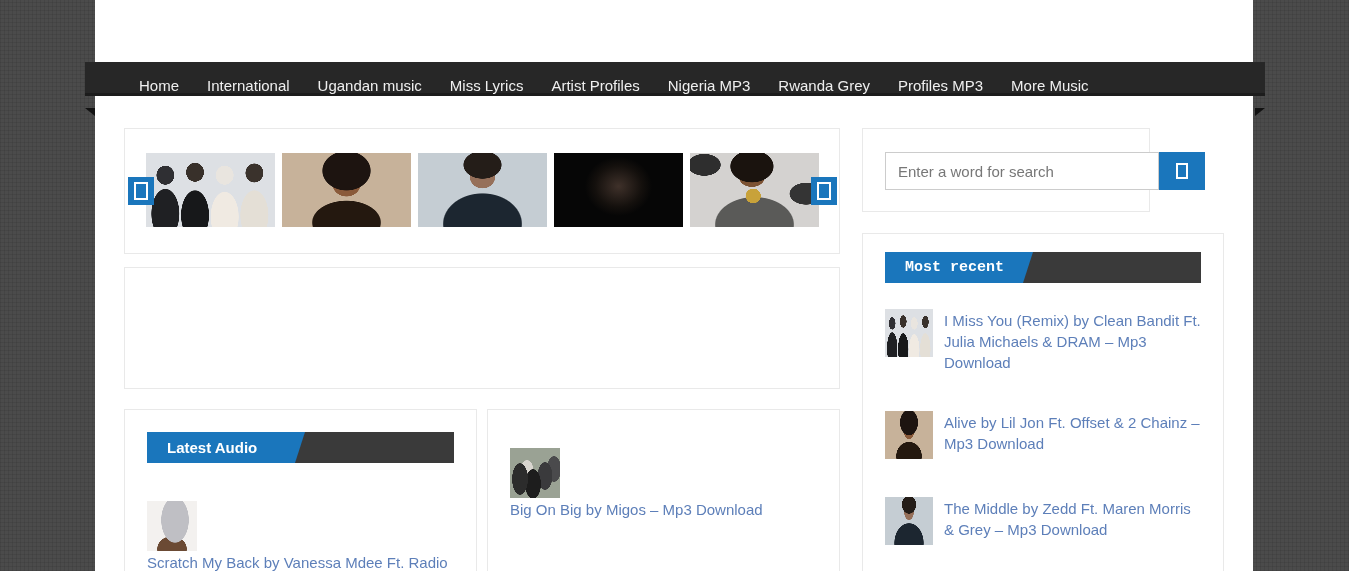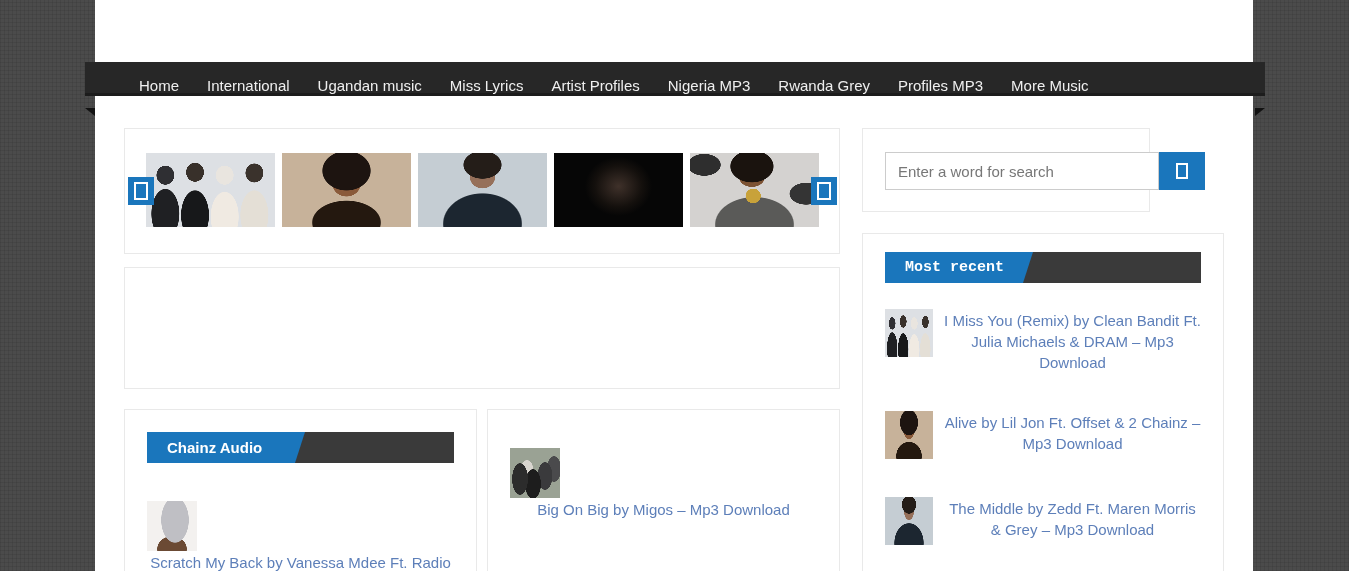--- a/index.html
+++ b/index.html
@@ -39,21 +39,21 @@
   .tofu{display:inline-block;width:10px;height:14px;border:2px solid #fff;background:transparent;}
   .tofu.small{width:8px;height:12px;}
   
   .secbar{position:relative;height:31px;background:#3a3a3a;margin:0 22px;}
   .secbar .blue{position:absolute;left:0;top:0;height:31px;background:#1a76bc;
                 clip-path:polygon(0 0,100% 0,calc(100% - 10px) 100%,0 100%);}
   .secbar .blue span{display:block;line-height:31px;padding-left:20px;color:#fff;
                      font-size:15px;font-weight:bold;white-space:nowrap;}
   .w140{width:148px;font-family:Liberation Mono, monospace;} .w155{width:158px;} .w165{width:168px;}
   
-  .song{display:flex;margin:0 22px;cursor:pointer;text-align:center;}
+  .song{display:flex;margin:0 22px;cursor:pointer;}
   .song .thumb{flex:0 0 auto;margin-right:11px;}
   .thumb48{width:48px;height:48px;}
   .thumb50{width:50px;height:50px;}
   .song a{color:#5d7fb9;font-size:15px;line-height:21px;text-decoration:none;display:block;padding-top:1px;}
   .recent-list .song{margin-top:26px;}
   .recent-list .song + .song{margin-top:38px;}
   .single-list .song{margin-top:38px;flex-direction:column;}
   
   .search-row{position:absolute;left:22px;top:23px;display:flex;}
   .search-input{width:248px;height:36px;border:1px solid #ccc;padding:0 12px;font-size:15px;
@@ -138,21 +138,21 @@
     <button class="car-btn next">
       <span class="tofu"></span>
     </button>
   </div>
 
   <div class="card card-ad"></div>
 
   <div class="card card-latest">
     <div class="secbar" style="margin-top:22px;">
       <div class="blue w155">
-        <span>Chainz Audio</span>
+        <span>Latest Audio</span>
       </div>
     </div>
     <div class="single-list">
       <div class="song">
         <div class="thumb thumb50 ph ph-vanessa"></div>
         <a href="#">Scratch My Back by Vanessa Mdee Ft. Radio &amp; Weasel – Mp3 DOwnload</a>
       </div>
     </div>
   </div>
 

